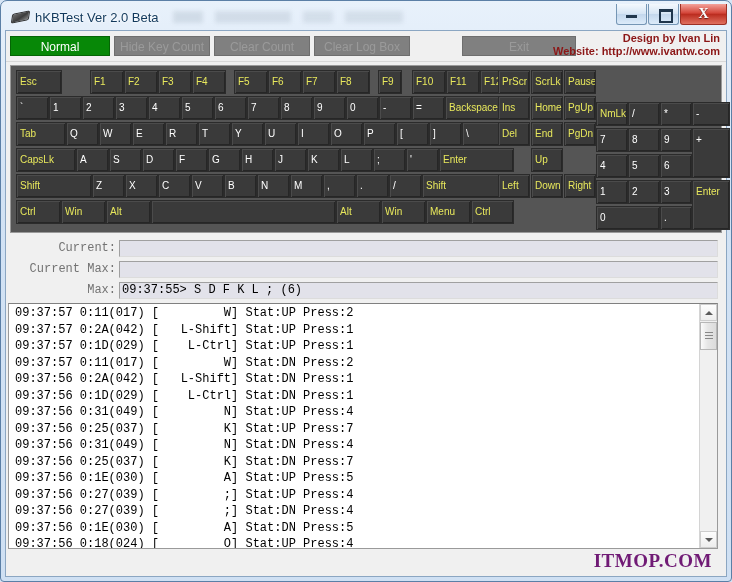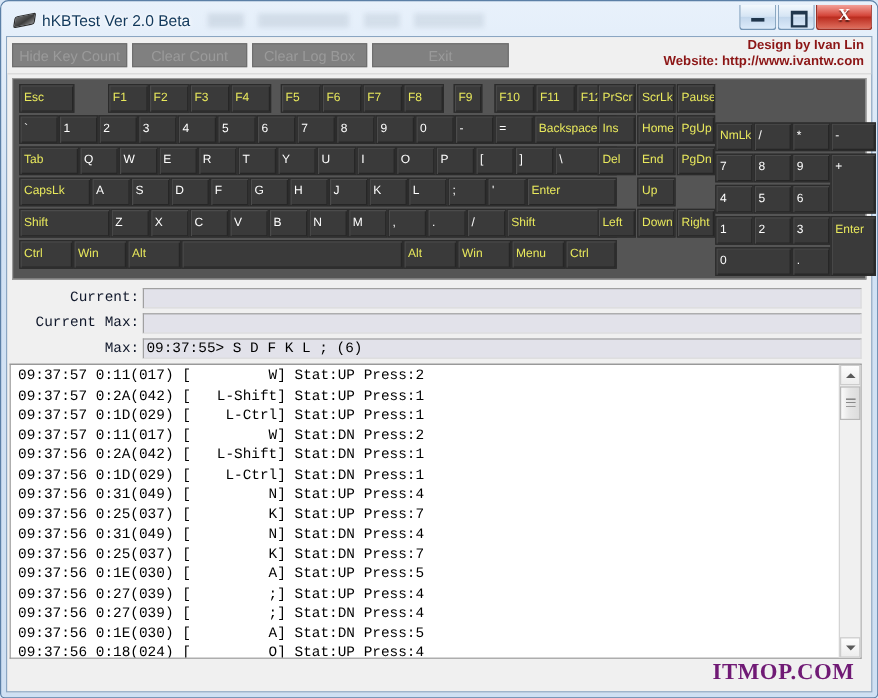--- a/index.html
+++ b/index.html
@@ -98,21 +98,21 @@
     box-sizing:border-box;
     user-select:none;
   }
   .tb-btn.normal{
     background:#078807;color:#ffffff;border-color:#046504;
     width:100px;
   }
   .tb-btn.b2{width:96px;}
   .tb-btn.b3{width:96px;}
   .tb-btn.b4{width:96px;}
-  .tb-btn.b5{width:114px;}
+  .tb-btn.b5{width:114px;margin-left:48px;}
   .credit{
     position:absolute;right:6px;top:1px;
     text-align:right;line-height:13px;
     font-size:11px;font-weight:bold;color:#8c1616;
     font-family:Liberation Sans, sans-serif;
   }
   .credit div{white-space:nowrap;}
   
   .kb-wrap{
     margin:3px 4px 0 4px;
@@ -140,21 +140,21 @@
     overflow:hidden;
     user-select:none;
   }
   .key.sp{color:#e8e85c;}
   .key.tall{height:50px;}
   
   .fields{margin:6px 8px 0 0;}
   .frow{display:flex;align-items:center;height:18px;margin-bottom:3px;}
   .flabel{
     width:110px;text-align:right;padding-right:3px;
-    font-size:12px;color:#0f172a;
+    font-size:12px;color:#737373;
     font-family:"Liberation Mono",monospace;
   }
   .fbox{
     flex:1;height:17px;box-sizing:border-box;
     background:#e2e2ea;
     border:1px solid #a0a0a0;
     border-right-color:#dcdcdc;border-bottom-color:#dcdcdc;
     font-family:"Liberation Mono",monospace;
     font-size:12px;line-height:15px;
     padding-left:2px;color:#000;
@@ -235,20 +235,21 @@
         </div>
       <div class="wbtn close">
           <span class="glyph-close">X</span>
         </div>
     </div>
   </div>
 
   <div class="client">
 
     <div class="toolbar">
+      <div class="tb-btn normal">Normal</div>
       <div class="tb-btn b2">Hide Key Count</div>
       <div class="tb-btn b3">Clear Count</div>
       <div class="tb-btn b4">Clear Log Box</div>
       <div class="tb-btn b5">Exit</div>
       <div class="credit">
         <div>Design by Ivan Lin</div>
         <div>Website: http://www.ivantw.com</div>
       </div>
     </div>
 

